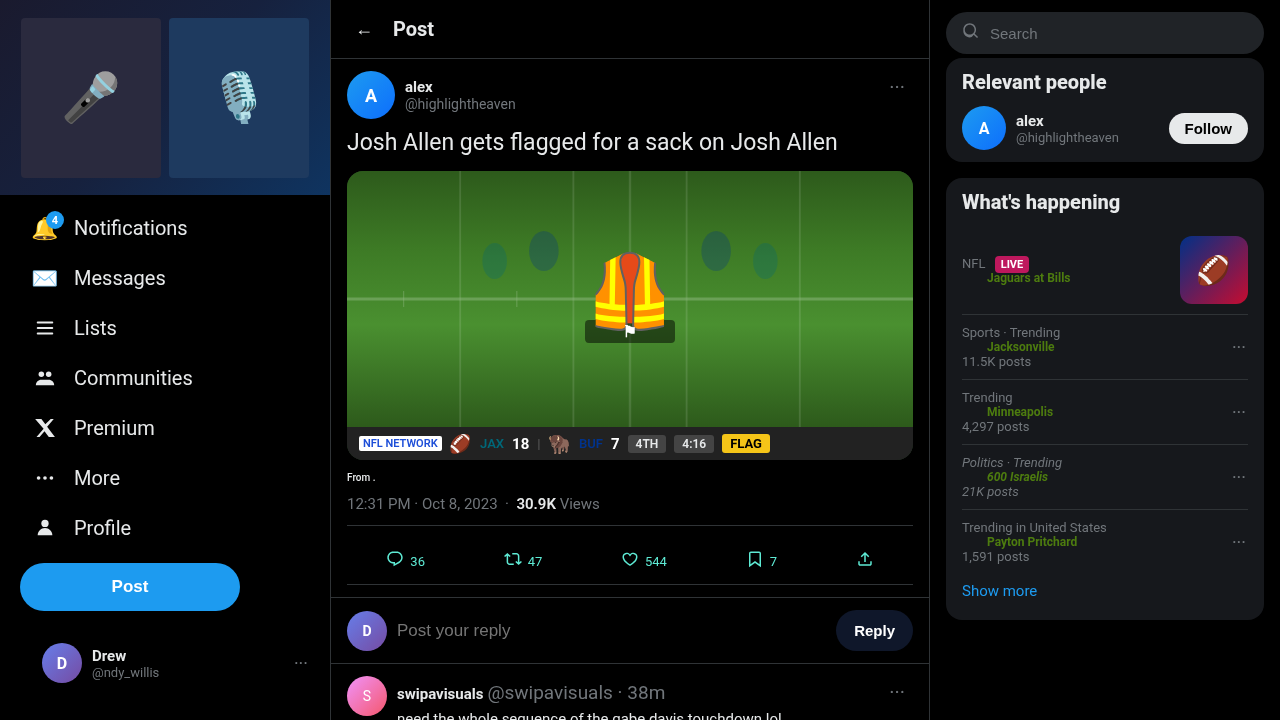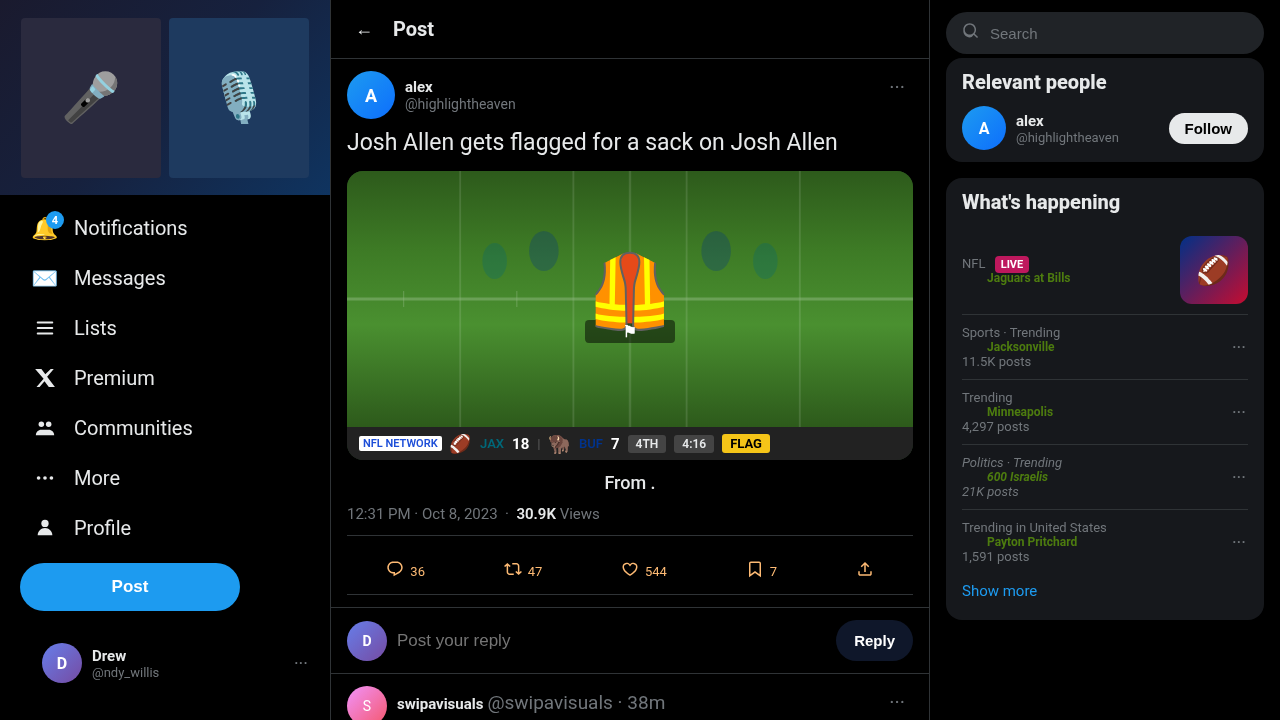--- a/index.html
+++ b/index.html
@@ -245,23 +245,22 @@
     }
     .nfl-logo { color: #1d4ed8; font-size: 11px; background: white; padding: 1px 4px; border-radius: 2px; }
     .team-jax { color: #006778; }
     .team-buf { color: #00338d; }
     .score-num { color: white; font-weight: 700; font-size: 15px; }
     .game-time { background: #444; padding: 2px 8px; border-radius: 3px; font-size: 12px; }
     .flag-badge { background: #f5c518; color: black; padding: 2px 8px; border-radius: 3px; font-weight: 700; font-size: 13px; }
 
     .tweet-from {
       color: #71767b;
-      font-size: 18px;
+      font-size: 10px;
       margin-bottom: 12px;
-      text-align: center;
     }
     .tweet-from span { color: #e7e9ea; font-weight: 500; }
 
     .tweet-meta {
       color: #71767b;
       font-size: 15px;
       margin-bottom: 12px;
       padding-bottom: 12px;
       border-bottom: 1px solid #2f3336;
     }
@@ -270,21 +269,21 @@
     .tweet-actions {
       display: flex;
       justify-content: space-around;
       padding: 4px 0;
       border-bottom: 1px solid #2f3336;
     }
     .action-btn {
       display: flex;
       align-items: center;
       gap: 6px;
-      color: #fdba74;
+      color: #5eead4;
       font-size: 13px;
       cursor: pointer;
       padding: 8px;
       border-radius: 50px;
     }
     .action-icon { font-size: 18px; }
 
     .reply-box {
       display: flex;
       align-items: center;
@@ -509,35 +508,35 @@
             <rect x="3" y="11" width="18" height="2" rx="1"></rect>
             <rect x="3" y="17" width="18" height="2" rx="1"></rect>
           </svg>
       </div>
       <span>Lists</span>
     </div>
 
     <div class="nav-item">
       <div class="nav-icon">
         <svg width="22" height="22" viewBox="0 0 24 24" fill="currentColor">
-            <path d="M18.244 2.25h3.308l-7.227 8.26 8.502 11.24H16.17l-4.714-6.231-5.401 6.231H2.742l7.73-8.835L1.254 2.25H8.08l4.261 5.638L18.244 2.25z"></path>
-          </svg>
-      </div>
-      <span>Premium</span>
-    </div>
-
-    <div class="nav-item">
-      <div class="nav-icon">
-        <svg width="22" height="22" viewBox="0 0 24 24" fill="currentColor">
             <circle cx="8" cy="8" r="3"></circle>
             <circle cx="16" cy="8" r="3"></circle>
             <path d="M2 20c0-3.3 2.7-6 6-6h8c3.3 0 6 2.7 6 6H2z"></path>
           </svg>
       </div>
       <span>Communities</span>
+    </div>
+
+    <div class="nav-item">
+      <div class="nav-icon">
+        <svg width="22" height="22" viewBox="0 0 24 24" fill="currentColor">
+            <path d="M18.244 2.25h3.308l-7.227 8.26 8.502 11.24H16.17l-4.714-6.231-5.401 6.231H2.742l7.73-8.835L1.254 2.25H8.08l4.261 5.638L18.244 2.25z"></path>
+          </svg>
+      </div>
+      <span>Premium</span>
     </div>
 
     <div class="nav-item">
       <div class="nav-icon">
         <svg width="22" height="22" viewBox="0 0 24 24" fill="currentColor">
             <circle cx="5" cy="12" r="2"></circle>
             <circle cx="12" cy="12" r="2"></circle>
             <circle cx="19" cy="12" r="2"></circle>
           </svg>
       </div>

